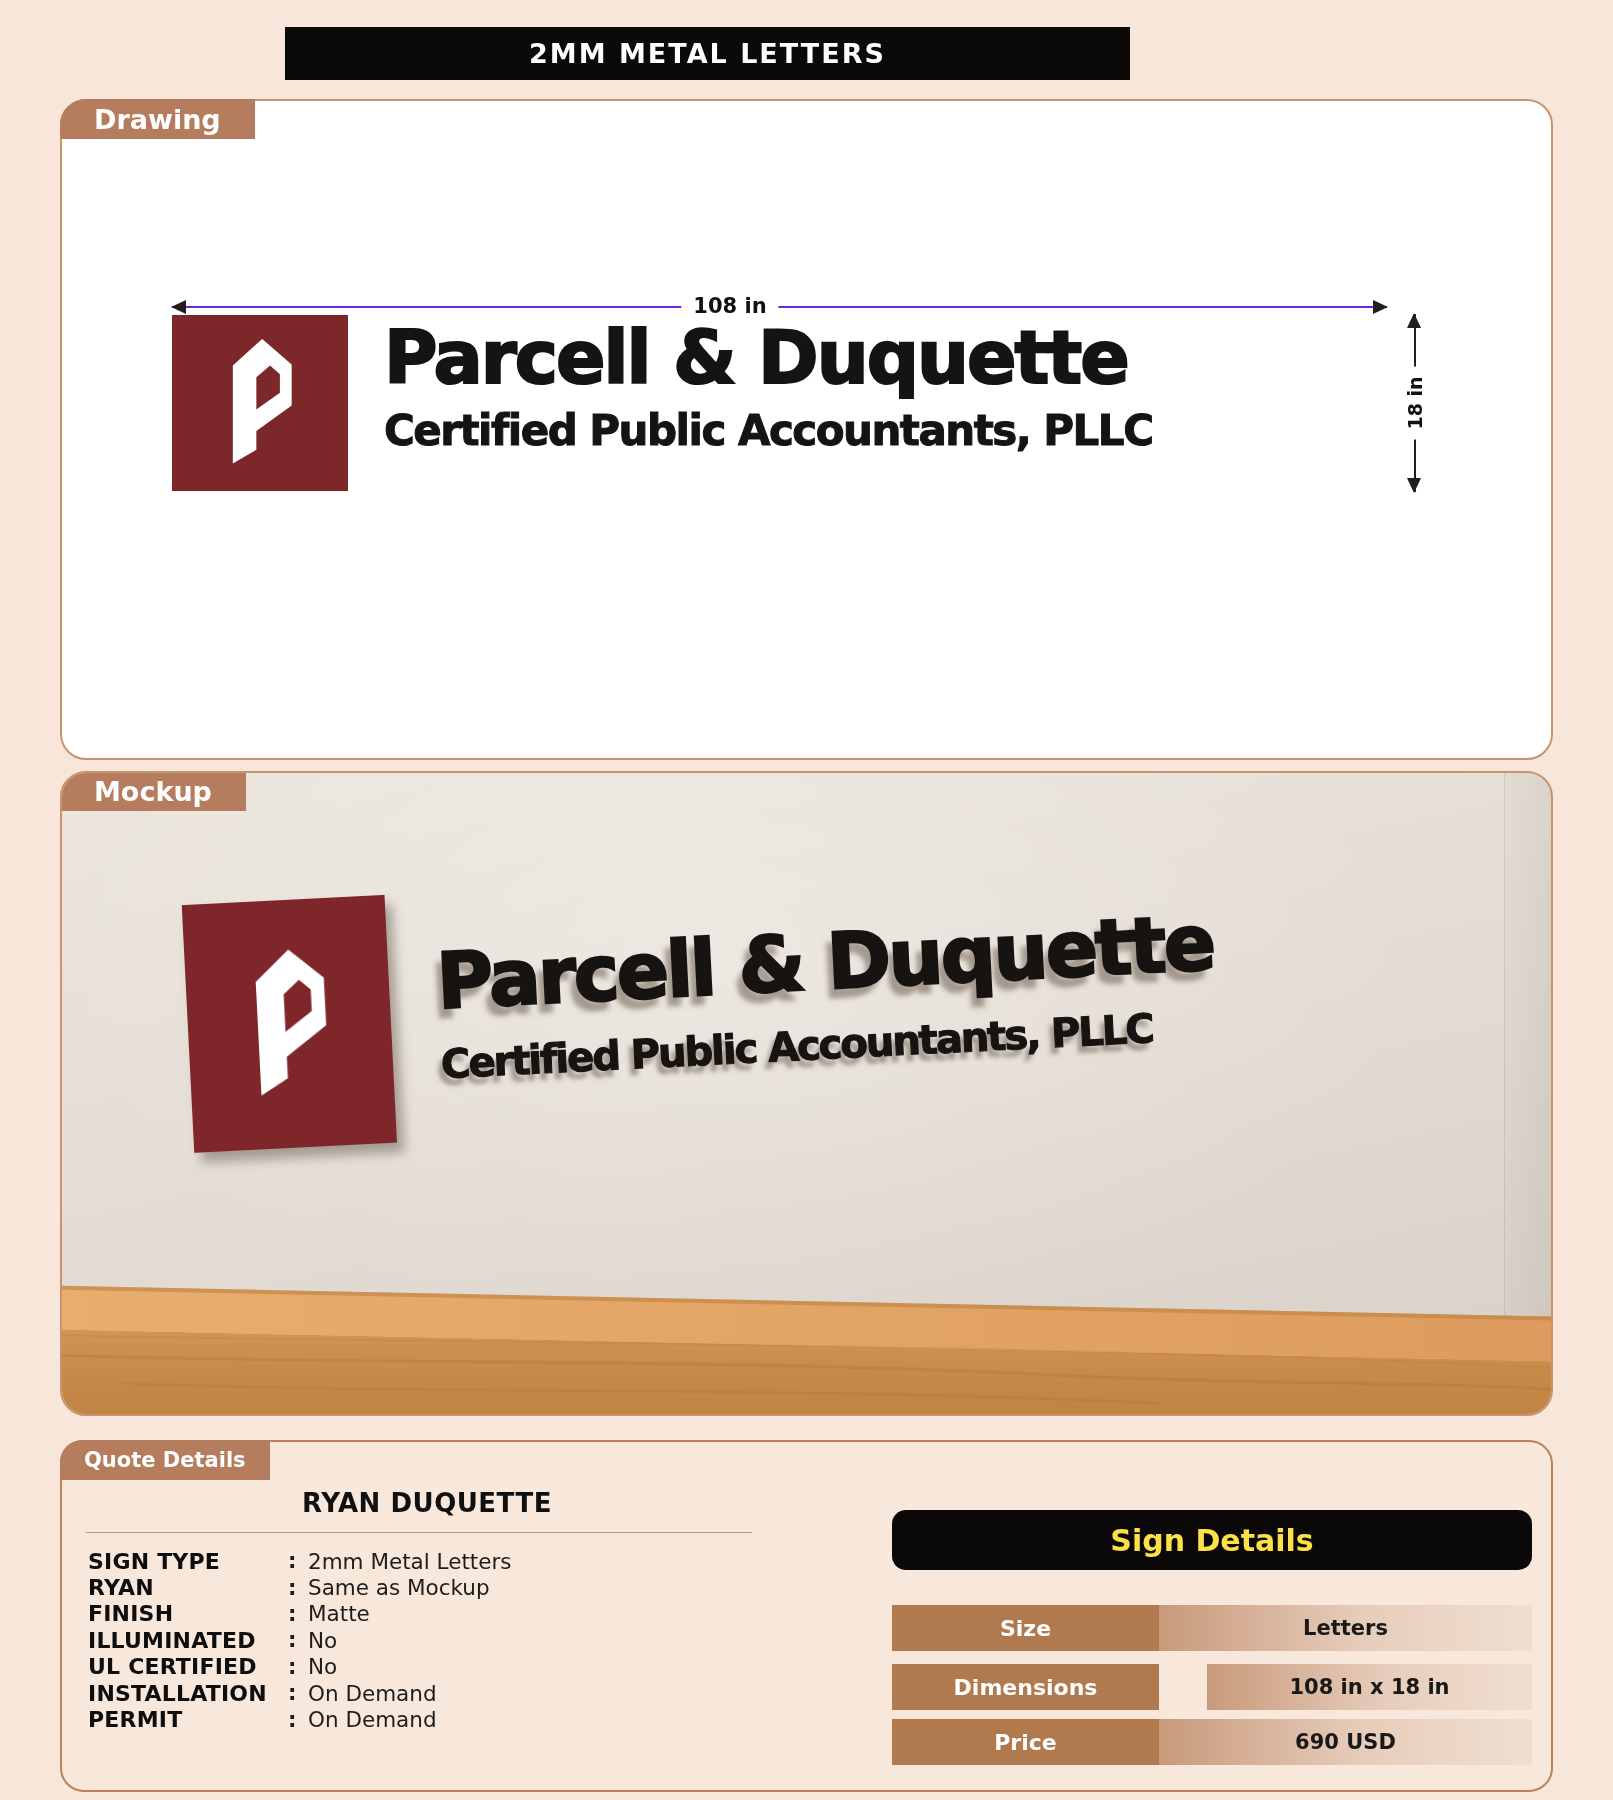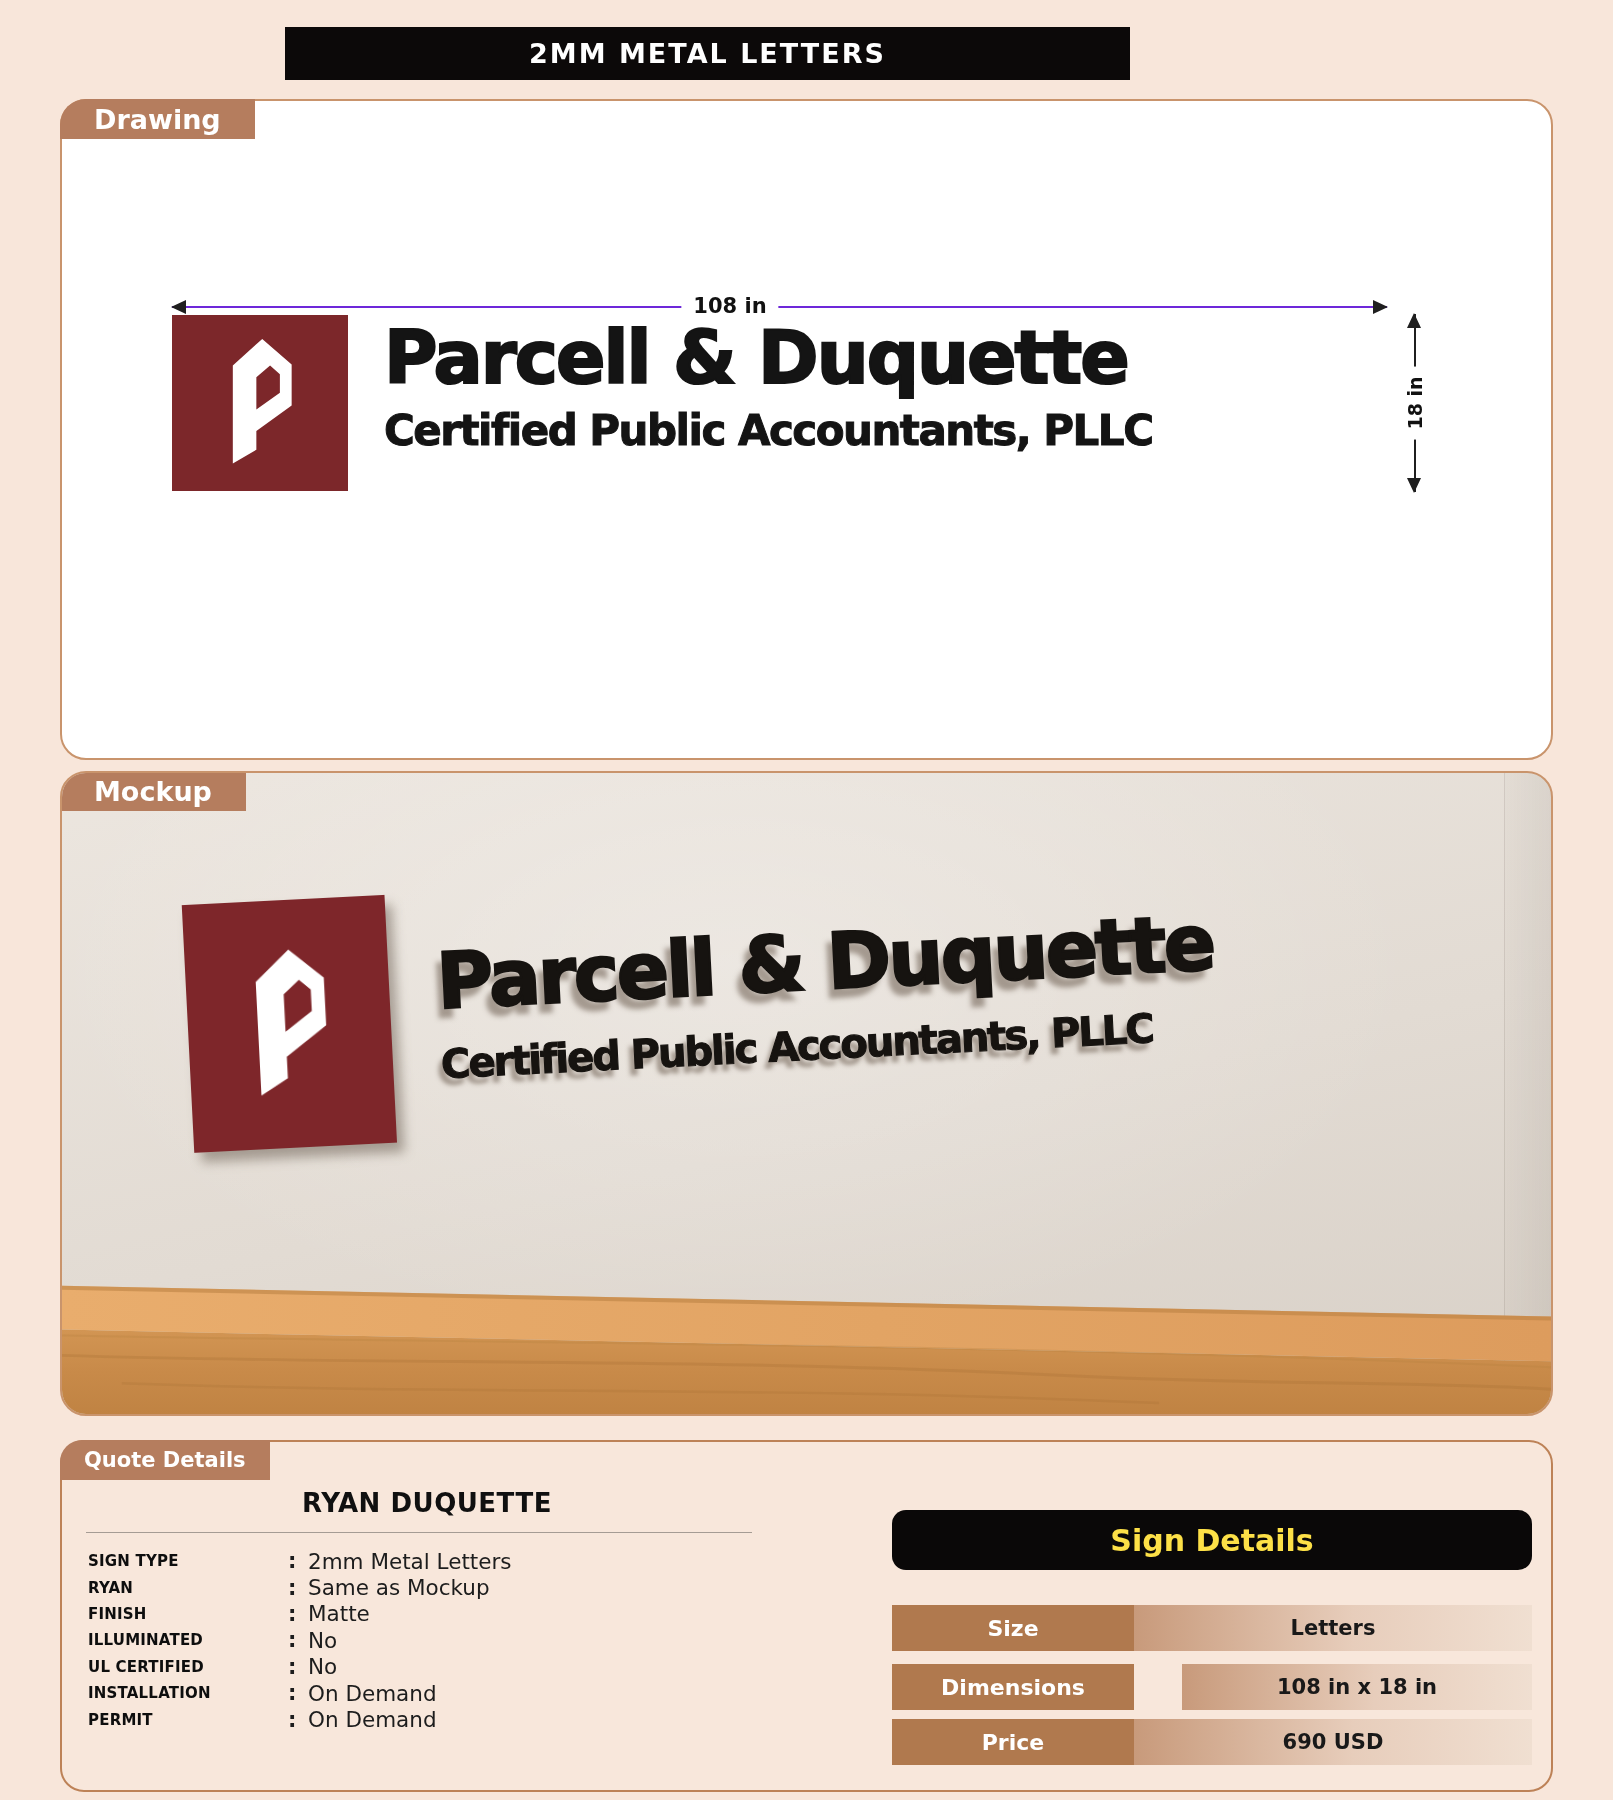--- a/index.html
+++ b/index.html
@@ -67,29 +67,29 @@
   .ml2{font-size:40px;font-weight:bold;letter-spacing:-2px;margin-top:14px;white-space:nowrap;
     -webkit-text-stroke:1.1px #161310;text-shadow:-5px 7px 4px rgba(96,80,66,0.5);}
   .wood{position:absolute;left:0;top:0;width:100%;height:100%;pointer-events:none;}
   
   .panel-quote{top:1440px;height:352px;background:#f8e7db;border-radius:24px;border-color:#bd8257;padding-left:40px;}
   .qname{position:absolute;left:20px;top:46px;width:690px;text-align:center;
     font-size:26px;font-weight:bold;letter-spacing:0.5px;color:#101010;}
   .qhr{position:absolute;left:24px;top:90px;width:666px;height:1px;background:#a59c94;}
   .qfields{position:absolute;left:26px;top:106px;color:#1d1d1d;}
   .qrow{display:flex;height:26.4px;align-items:center;}
-  .qlabel{width:200px;font-weight:bold;font-size:15px;color:#0e0e0e;letter-spacing:0.2px;}
+  .qlabel{width:200px;font-weight:bold;font-size:22px;color:#0e0e0e;letter-spacing:0.2px;}
   .qcolon{width:20px;font-weight:bold;font-size:21px;}
   .qvalue{font-size:21.5px;}
   .sd-header{position:absolute;left:830px;top:68px;width:640px;height:60px;background:#0a0808;
     border-radius:14px;color:#fde047;display:flex;align-items:center;justify-content:center;
     font-size:30px;font-weight:bold;}
   .sd-row{position:absolute;left:830px;width:640px;height:46px;display:flex;}
   .sd-row-0{top:163px;}.sd-row-1{top:222px;gap:48px;}.sd-row-2{top:277px;}
-  .sd-key{width:242px;background:#b0794e;color:#fff;font-weight:bold;font-size:22px;
+  .sd-key{width:267px;background:#b0794e;color:#fff;font-weight:bold;font-size:22px;
     display:flex;align-items:center;justify-content:center;}
   .sd-val{flex:1;background:linear-gradient(90deg,#c89a7b 0%,#e7cdbb 55%,#f0dfd1 100%);
     color:#191919;font-weight:bold;font-size:21px;display:flex;align-items:center;justify-content:center;}
 </style>
 </head>
 <body>
 
 <div class="banner">
   <span>2MM METAL LETTERS</span>
 </div>

